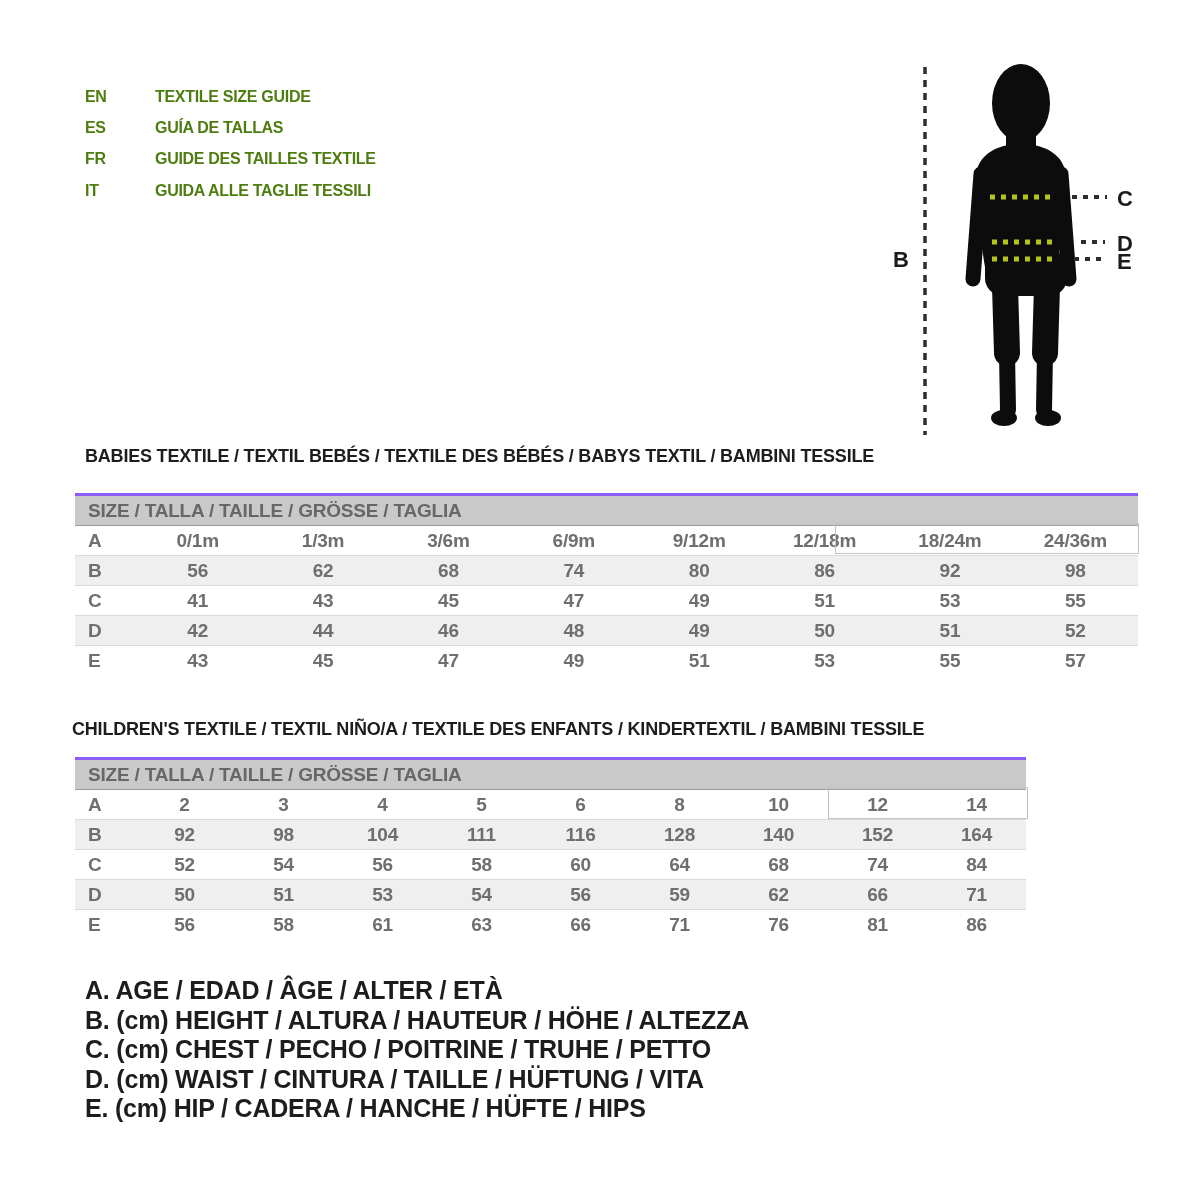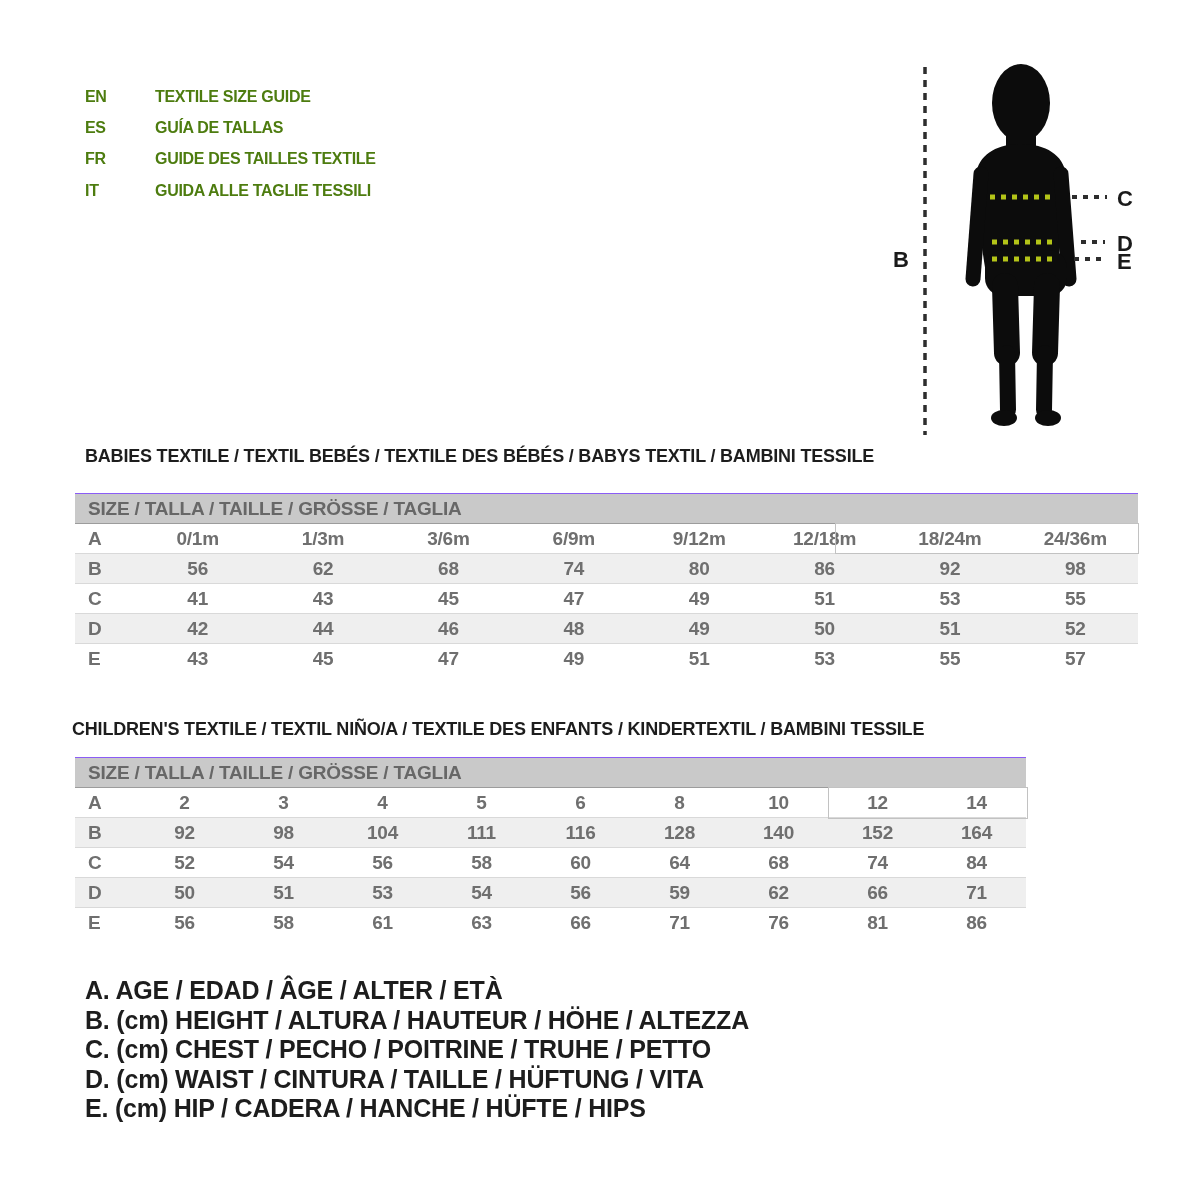--- a/index.html
+++ b/index.html
@@ -31,21 +31,21 @@
   
   table.size-table { position:absolute; border-collapse:collapse; table-layout:fixed; }
   #babies-table { left:75px; top:493px; width:1063px; }
   #children-table { left:75px; top:757px; width:951px; }
   .size-table td {
     height:29px; padding:0; font-size:19px; font-weight:700; color:#6f6f6f;
     text-align:center; letter-spacing:-0.2px; white-space:nowrap; overflow:hidden;
   }
   .size-table thead td {
     background:#c9c9c9; color:#676767; text-align:left; padding-left:13px;
-    border-top:1px solid #8b5cf6; border-bottom:1px solid #9c9c9c;
+    border-top:3px solid #8b5cf6; border-bottom:1px solid #9c9c9c;
   }
   .size-table tbody tr + tr { border-top:1px solid #d9d9d9; }
   .size-table tbody tr.striped { background:#efefef; }
   .size-table td.row-label { text-align:left; padding-left:13px; }
 
   .highlight-box { position:absolute; border:1px solid #c2c2c2; background:transparent; }
   #babies-highlight { left:835px; top:523px; width:302px; height:29px; }
   #children-highlight { left:828px; top:787px; width:198px; height:30px; }
 
   

